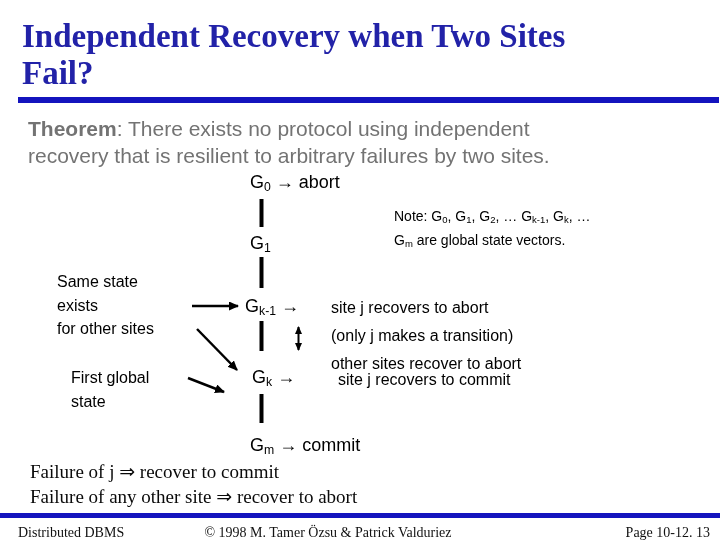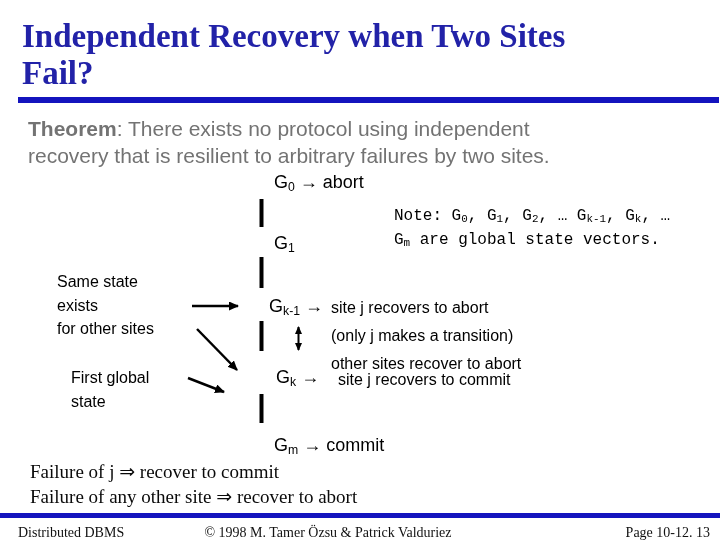--- a/index.html
+++ b/index.html
@@ -8,25 +8,25 @@
     overflow:hidden; font-family:"Liberation Sans", sans-serif; color:#000;
   }
   .abs { position:absolute; }
   .title {
     font-family:"Liberation Serif", serif; font-weight:bold;
     font-size:33px; line-height:37px; color:#2222A8;
   }
   .rule { background:#1414BE; }
   .theorem { font-size:21px; line-height:27px; color:#737373; }
   .theorem b { font-weight:bold; }
-  .glabel { font-size:18px; white-space:nowrap;margin-left:24px; }
+  .glabel { font-size:18px; white-space:nowrap; }
   .glabel sub, .note sub { font-size:0.68em; line-height:0; vertical-align:-0.22em; }
   .side  { font-size:16px; line-height:23.5px; white-space:pre-line; }
   .desc  { font-size:16px; line-height:28px; white-space:pre-line; }
-  .note  { font-size:16px; line-height:24px;font-family:Liberation Mono, monospace; }
+  .note  { font-size:14px; line-height:24px; }
   .failure { font-family:"Liberation Serif", serif; font-size:19px; line-height:25px; color:#0a0a0a; }
   .footer-text { font-family:"Liberation Serif", serif; font-size:14px; color:#111; }
   svg { display:block; }
 </style>
 </head>
 <body>
 
 <div class="slide">
 
   <div class="abs title" style="left:22px; top:18px;">

